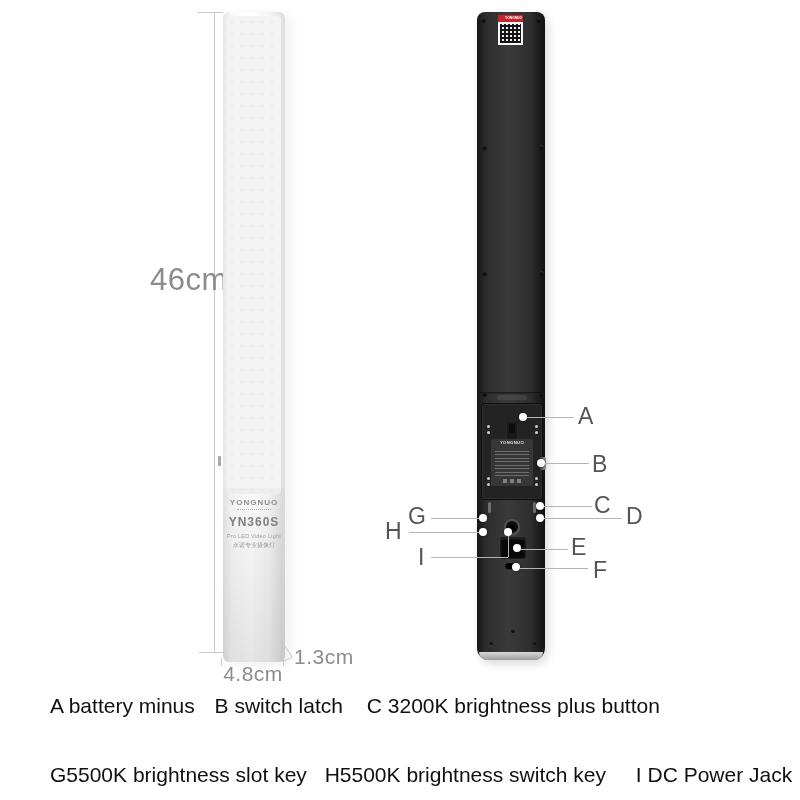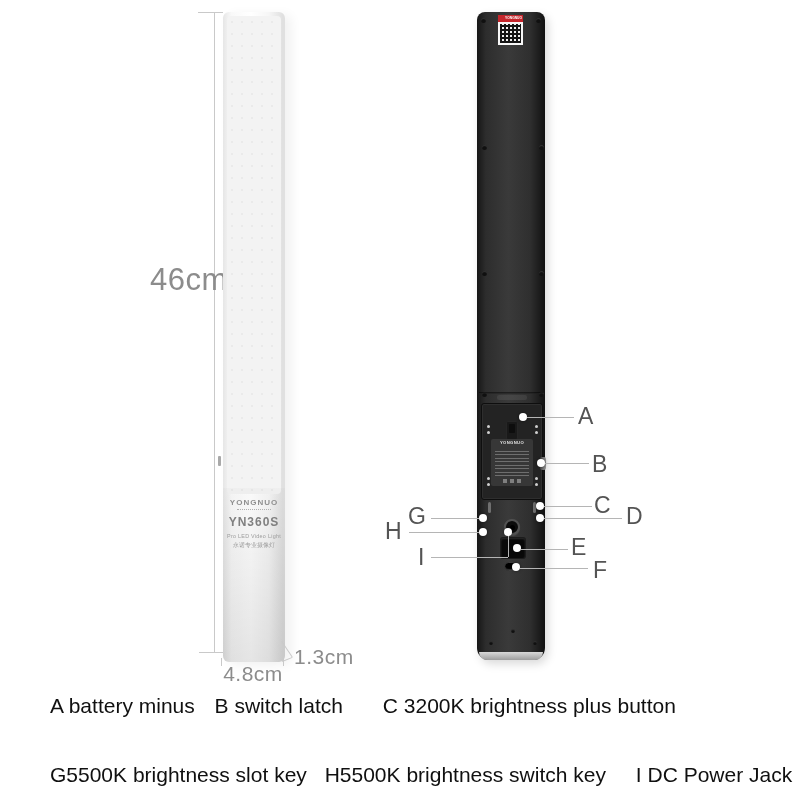--- a/index.html
+++ b/index.html
@@ -209,21 +209,21 @@
   <div class="callout-letter" style="left:385px;top:520px;">H</div>
 
   <div class="callout-dot" style="left:504px;top:528px;"></div>
   <div class="callout-line" style="left:508px;top:536px;width:1px;height:21px;"></div>
   <div class="callout-line" style="left:431px;top:557px;width:77px;height:1px;"></div>
   <div class="callout-letter" style="left:418px;top:546px;">I</div>
 
   <div class="legend-row" style="top:694px;">
     <span>A battery minus</span>
     <span style="margin-left:14px;">B switch latch</span>
-    <span style="margin-left:34px;">C 3200K brightness plus button</span>
+    <span style="margin-left:18px;">C 3200K brightness plus button</span>
   </div>
   <div class="legend-row" style="top:763px;">
     <span>G5500K brightness slot key</span>
     <span style="margin-left:12px;">H5500K brightness switch key</span>
     <span style="margin-left:24px;">I DC Power Jack</span>
   </div>
 
 </div>
 
 </body></html>

